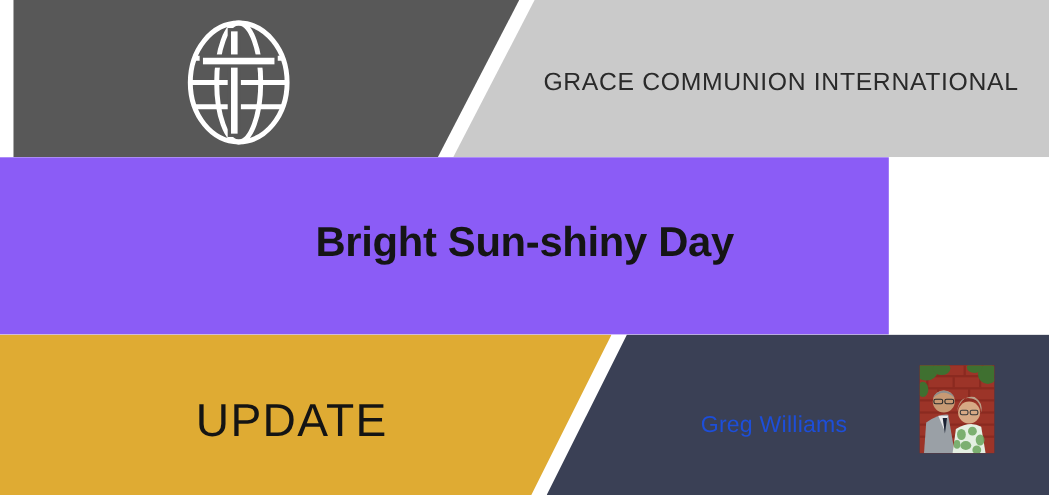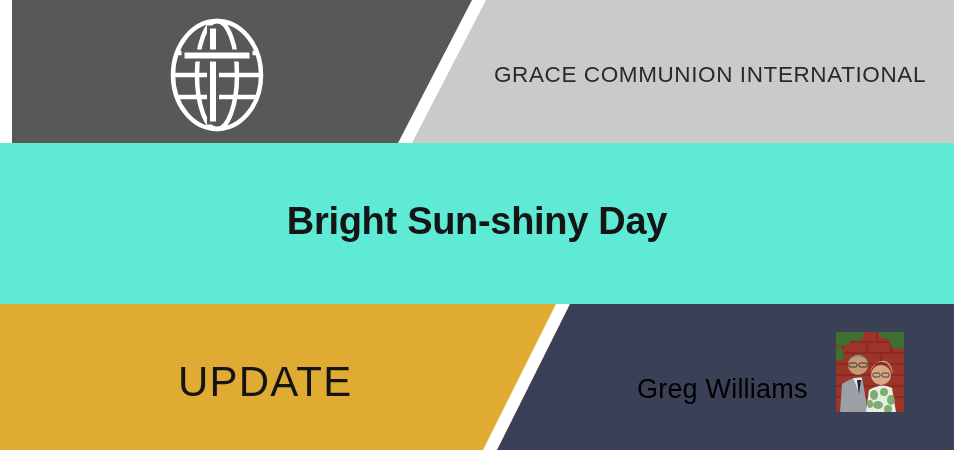--- a/index.html
+++ b/index.html
@@ -74,23 +74,23 @@
     letter-spacing: 0.6px;
     color: #2a2a2a;
     white-space: nowrap;
   }
 
   
   .title-area {
     position: absolute;
     left: 0;
     top: 143px;
-    width: 954px;
+    width: 808px;
     height: 161px;
-    background: #5eead4;
+    background: #8b5cf6;
   }
   .headline {
     position: absolute;
     left: 0;
     top: 57px;
     width: 954px;
     text-align: center;
     font-size: 38px;
     font-weight: 700;
     letter-spacing: -0.3px;
@@ -135,24 +135,24 @@
     letter-spacing: 1.2px;
     color: #141414;
     white-space: nowrap;
     line-height: 1;
   }
 
   .author-name {
     position: absolute;
     left: 637px;
     top: 72px;
-    font-size: 27px;
+    font-size: 21px;
     font-weight: 400;
     letter-spacing: 0.2px;
-    color: #000000;
+    color: #1d4ed8;
     white-space: nowrap;
     line-height: 1;
   }
 
   
   .author-photo {
     position: absolute;
     left: 836px;
     top: 28px;
     width: 68px;

